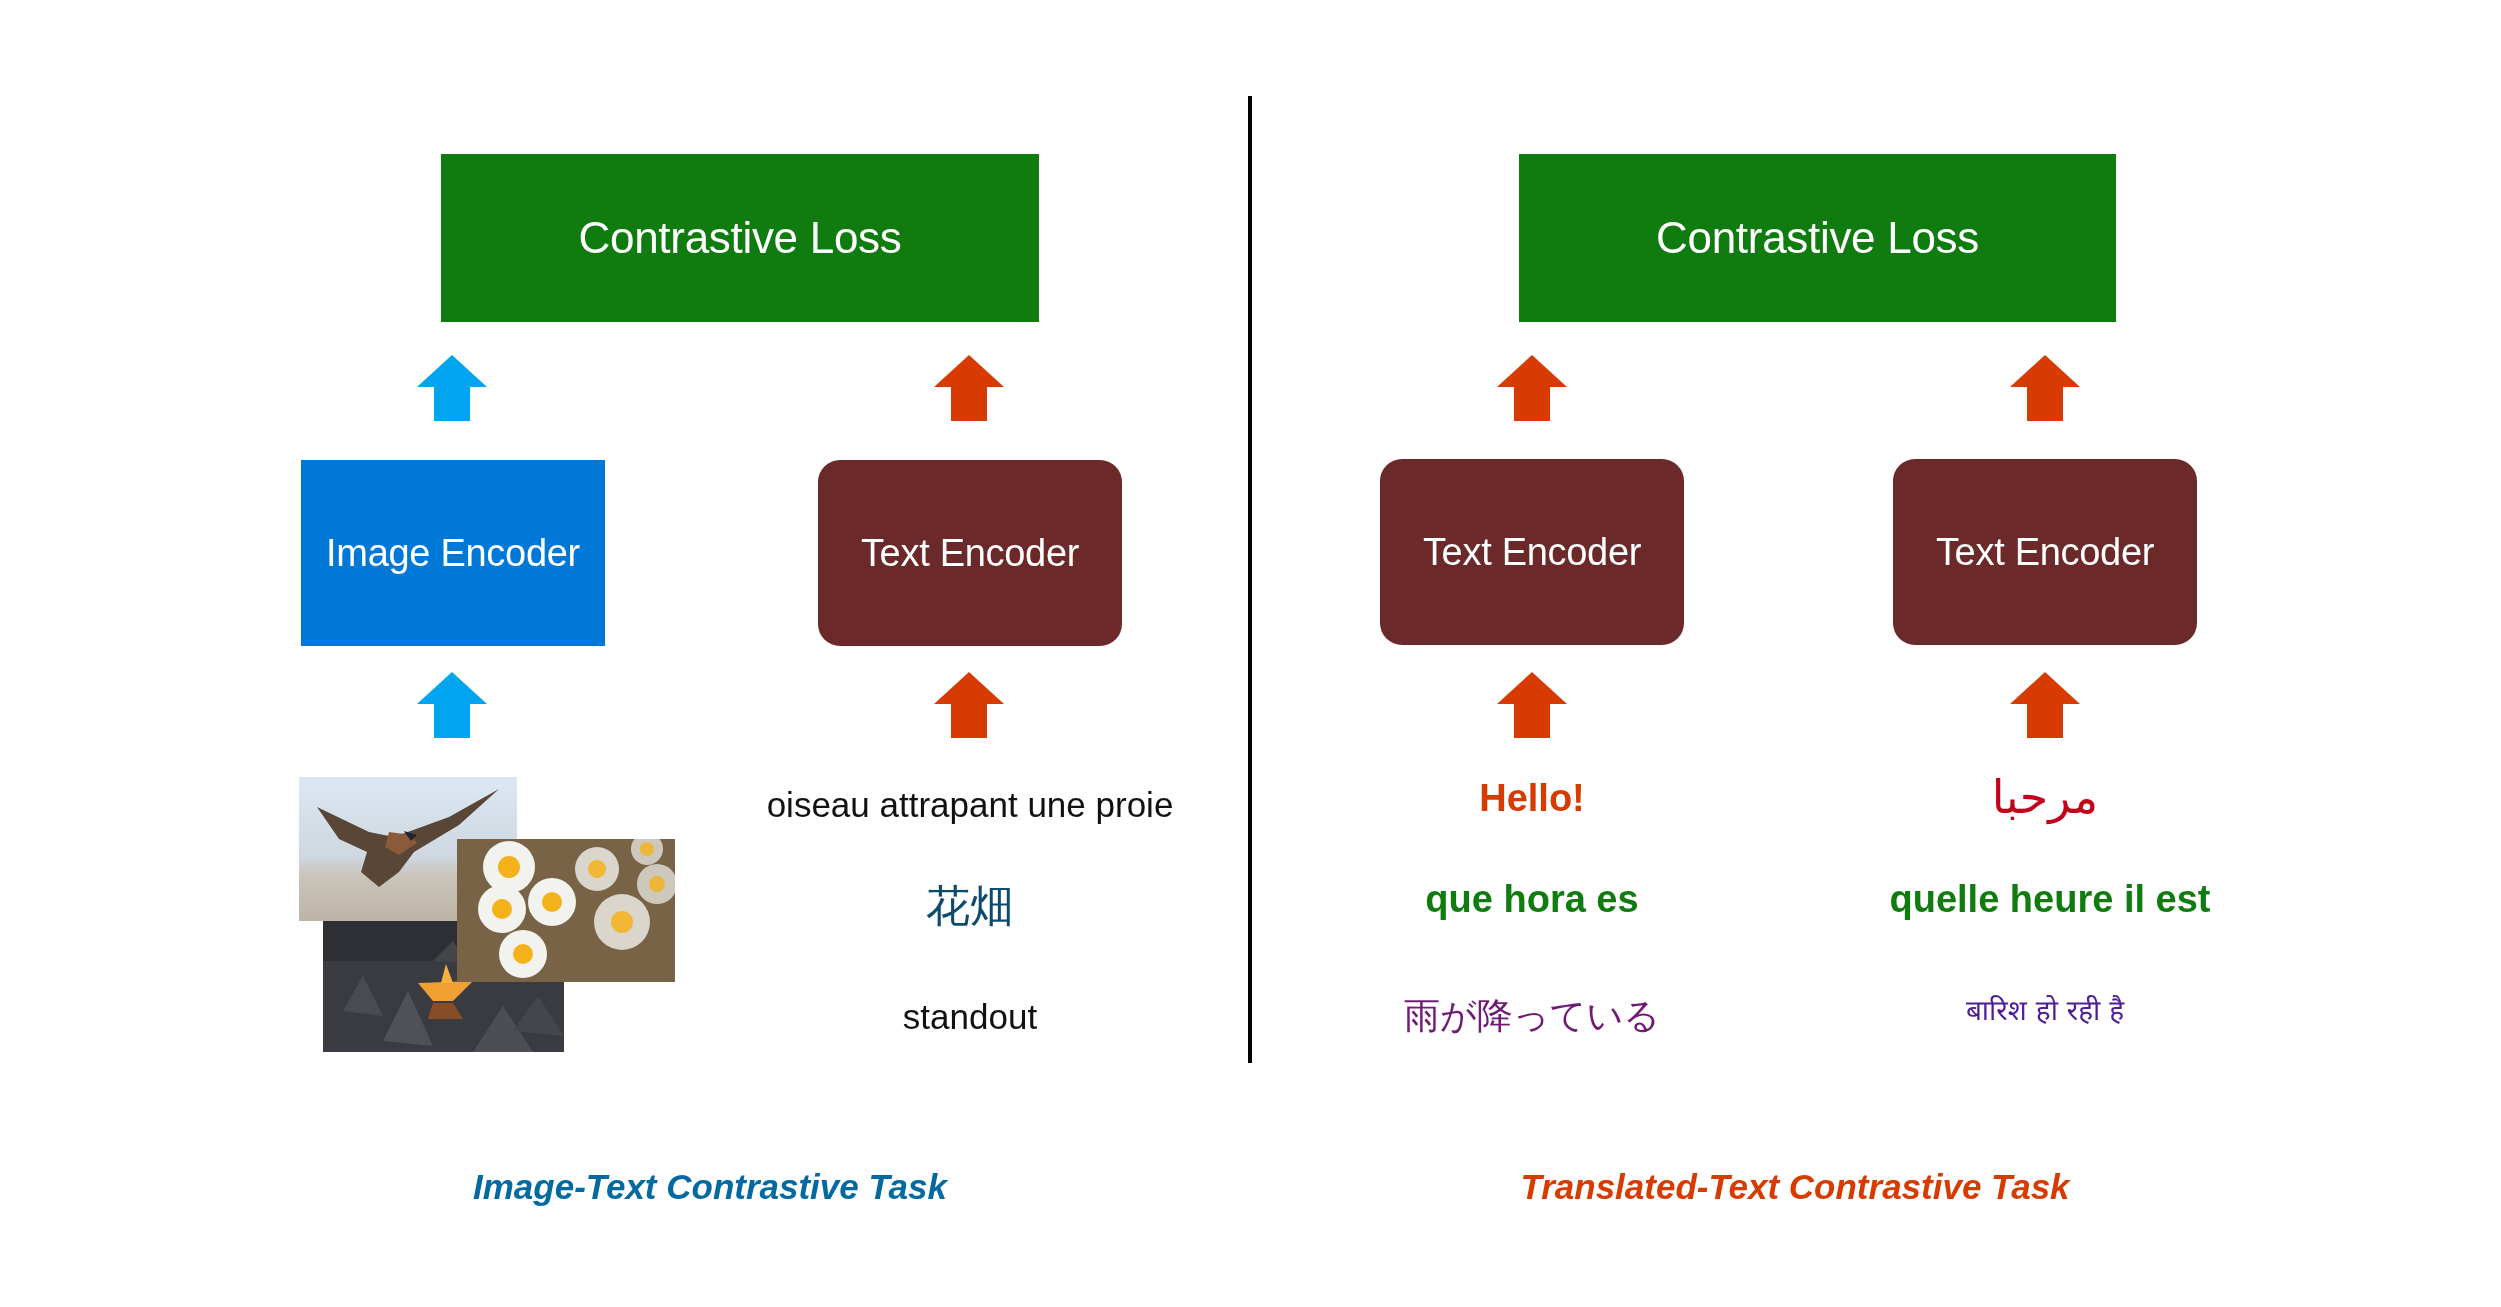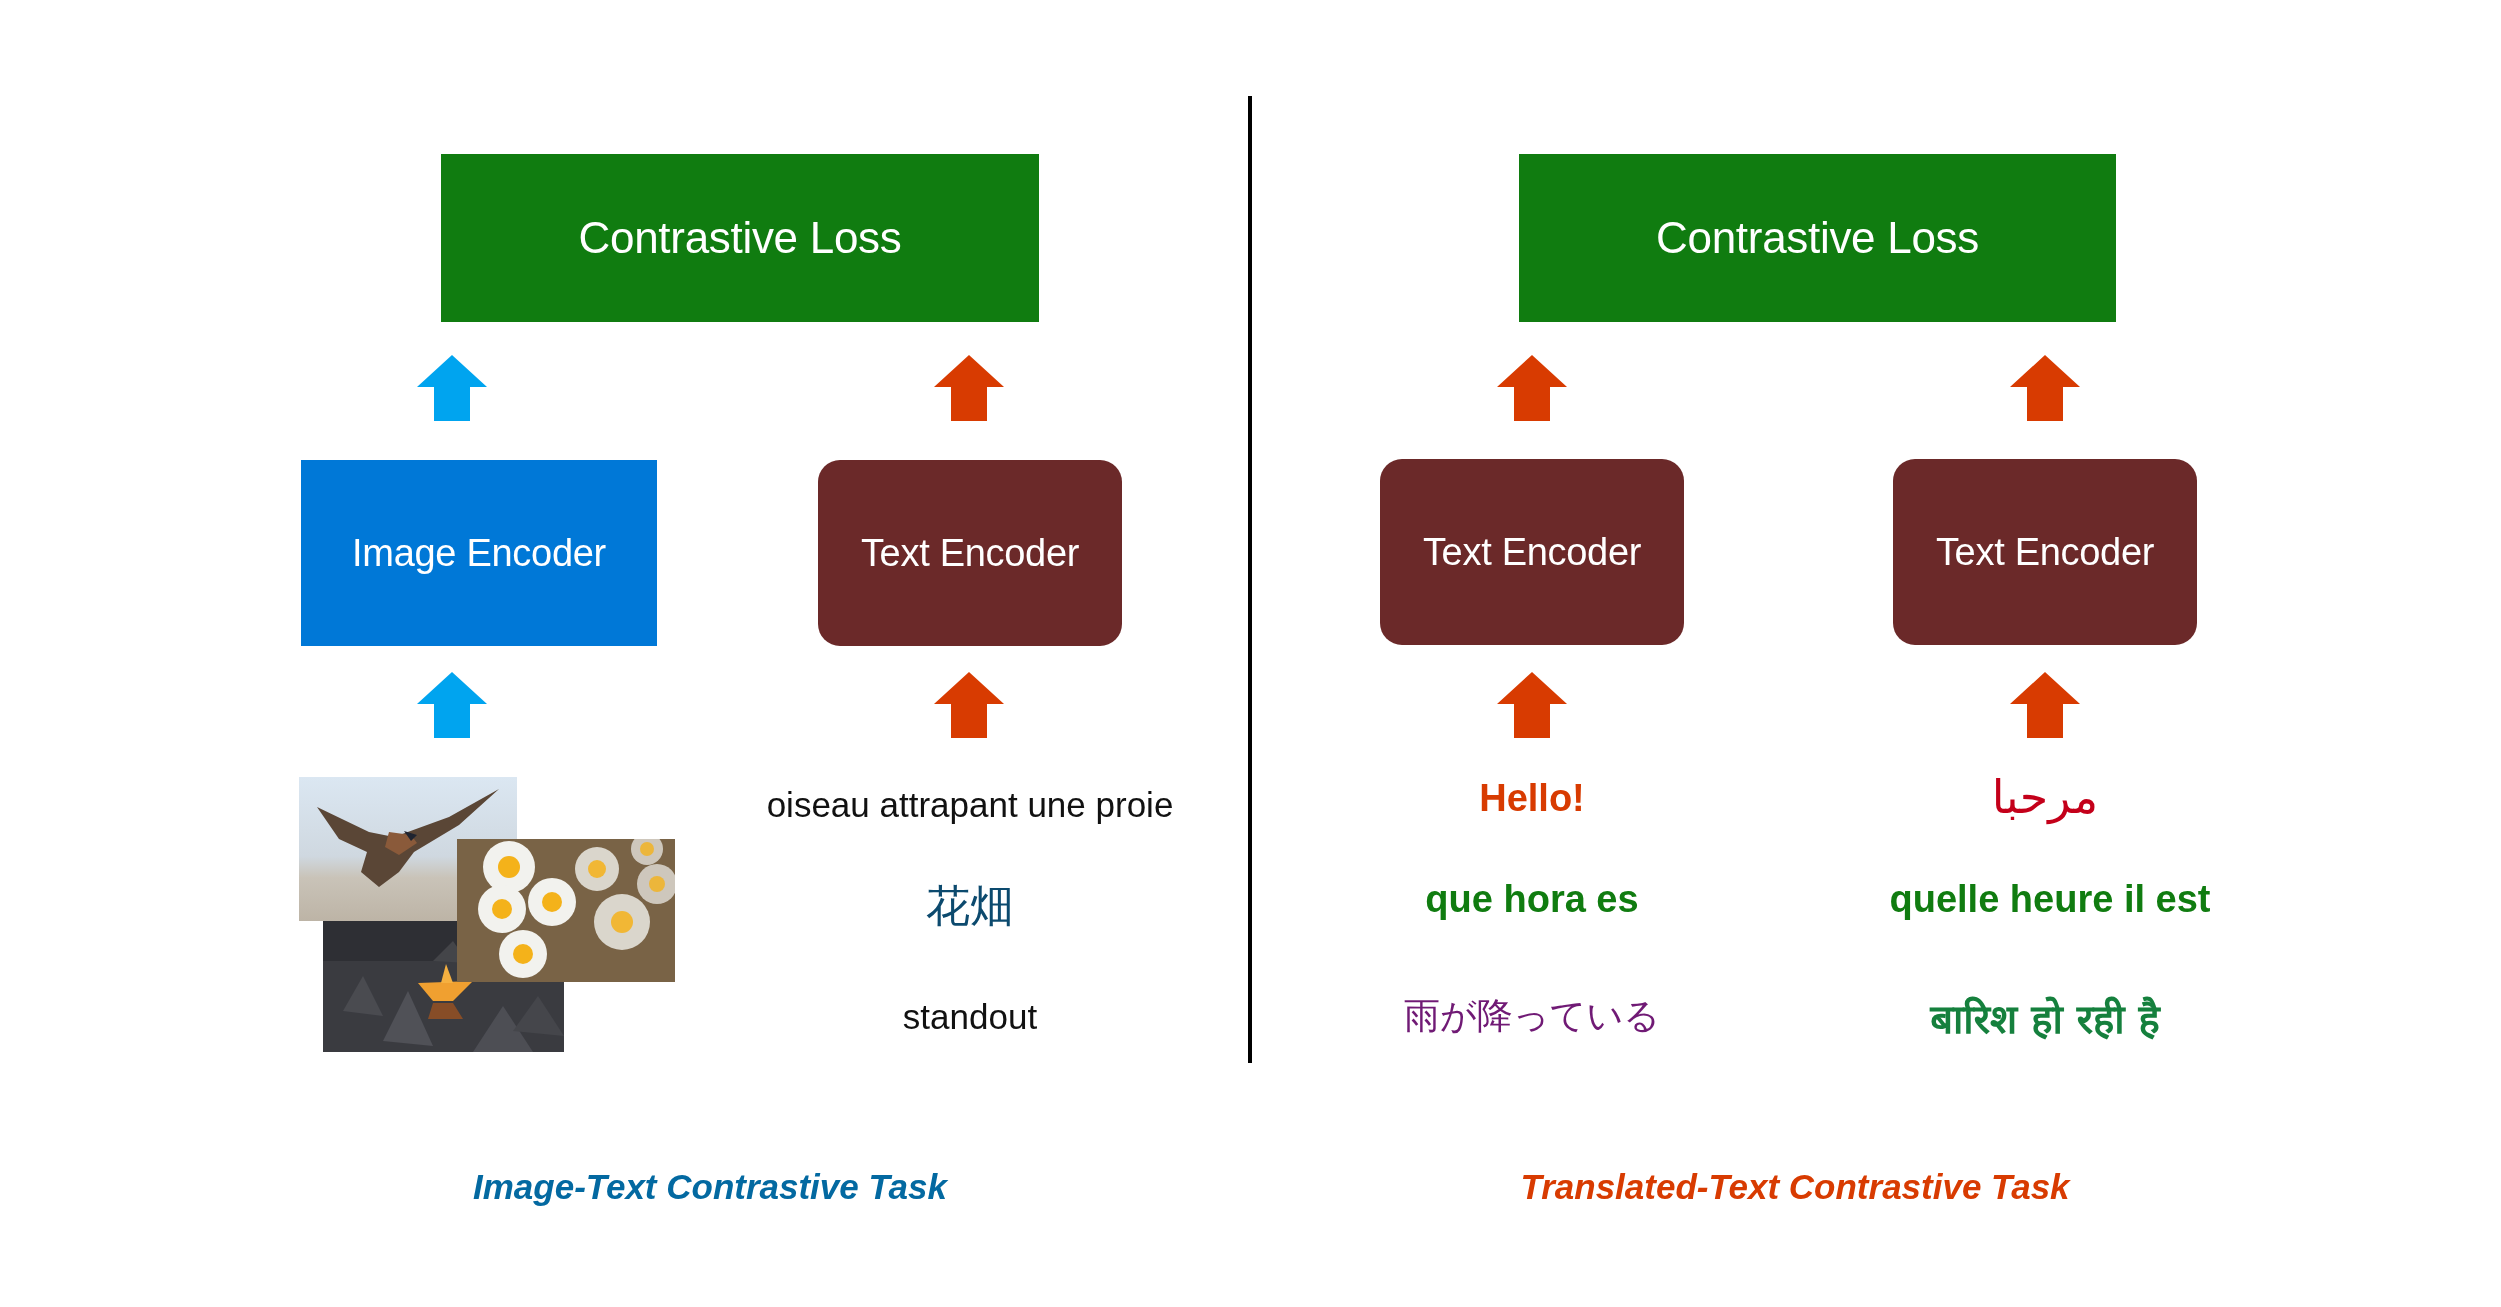--- a/index.html
+++ b/index.html
@@ -34,21 +34,21 @@
   <svg viewBox="0 0 70 66">
       <polygon points="35,0 70,32 53,32 53,66 17,66 17,32 0,32" fill="#00A4EF"></polygon>
     </svg>
 </div>
 <div class="arrow" style="left:934px;top:355px;">
   <svg viewBox="0 0 70 66">
       <polygon points="35,0 70,32 53,32 53,66 17,66 17,32 0,32" fill="#D83B01"></polygon>
     </svg>
 </div>
 
-<div class="box enc img-enc" style="left:301px;top:460px;width:356px;height:186px;">
+<div class="box enc img-enc" style="left:301px;top:460px;width:304px;height:186px;">
   <span>Image Encoder</span>
 </div>
 <div class="box enc txt-enc" style="left:818px;top:460px;width:304px;height:186px;">
   <span>Text Encoder</span>
 </div>
 
 <div class="arrow" style="left:417px;top:672px;">
   <svg viewBox="0 0 70 66">
       <polygon points="35,0 70,32 53,32 53,66 17,66 17,32 0,32" fill="#00A4EF"></polygon>
     </svg>
@@ -156,15 +156,15 @@
       <polygon points="35,0 70,32 53,32 53,66 17,66 17,32 0,32" fill="#D83B01"></polygon>
     </svg>
 </div>
 
 <div class="label semi" style="left:1532px;top:777px;color:#D83B01;">Hello!</div>
 <div class="label semi" style="left:1532px;top:878px;color:#107C10;">que hora es</div>
 <div class="label" style="left:1532px;top:992px;color:#701a75;font-size:36px;font-family:'DejaVu Sans',sans-serif;">雨が降っている</div>
 
 <div class="label" style="left:2045px;top:770px;color:#C4001A;font-size:46px;font-family:'DejaVu Sans',sans-serif;">مرحبا</div>
 <div class="label semi" style="left:2050px;top:878px;color:#107C10;">quelle heure il est</div>
-<div class="label" style="left:2045px;top:990px;color:#15803d;font-size:40px;font-weight:bold;font-family:'DejaVu Sans',sans-serif;">बारिश हो रही है</div>
+<div class="label" style="left:2045px;top:990px;color:#4c1d95;font-size:28px;font-weight:normal;font-family:'DejaVu Sans',sans-serif;">बारिश हो रही है</div>
 
 <div class="caption" style="left:1795px;top:1167px;color:#D83B01;">Translated-Text Contrastive Task</div>
 
 </body></html>

